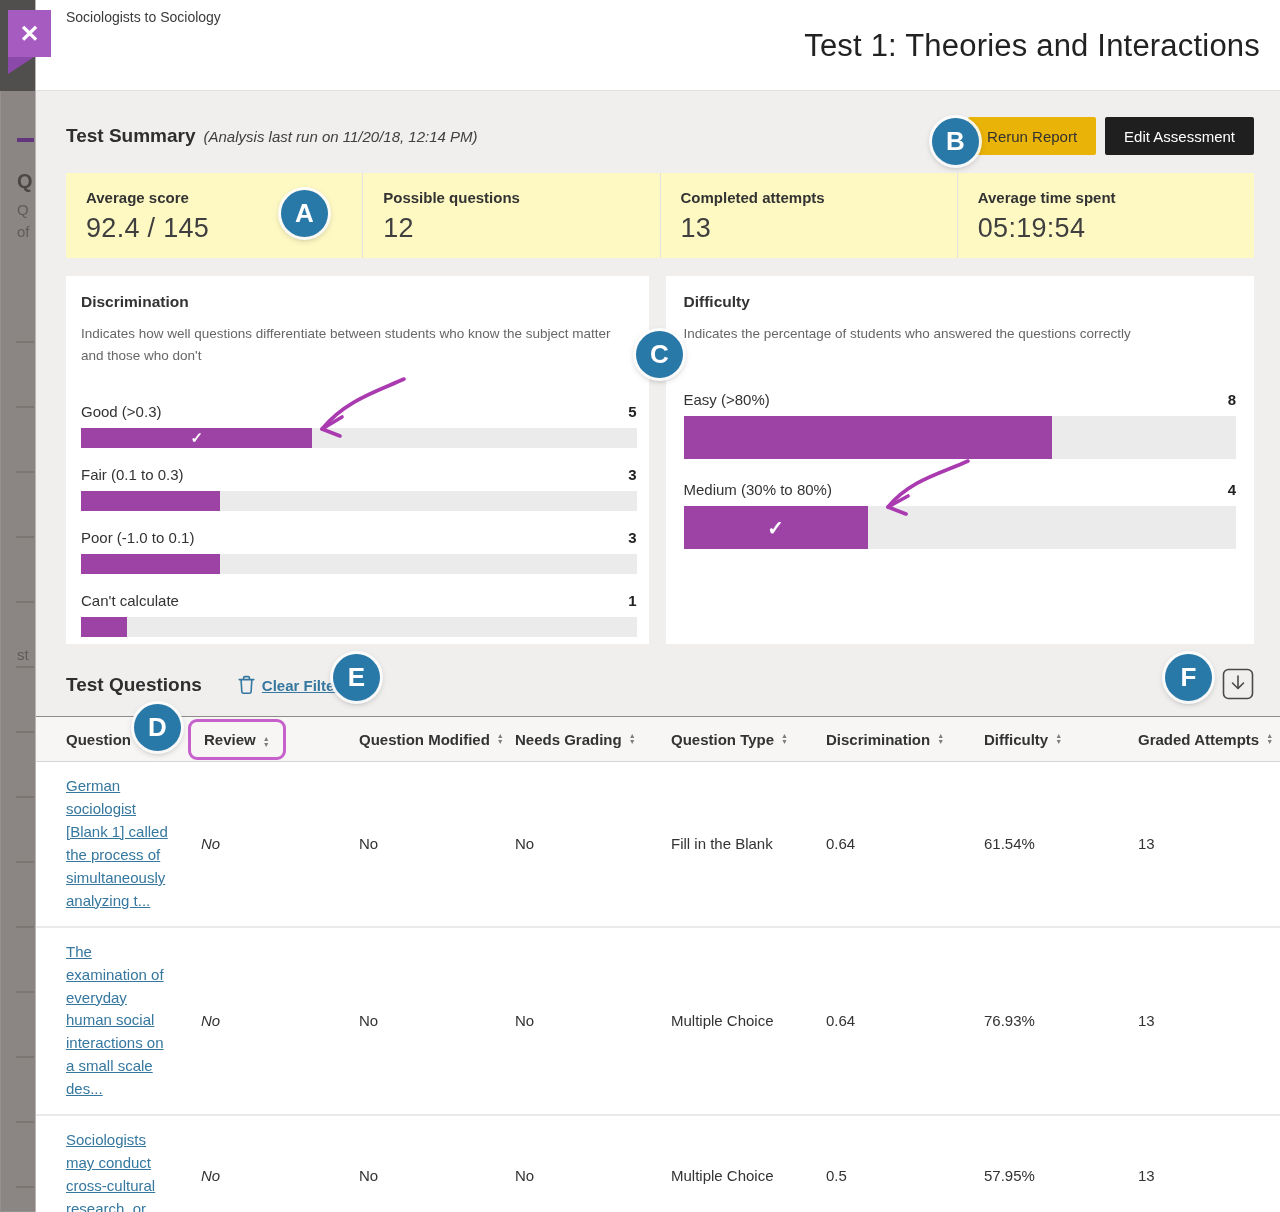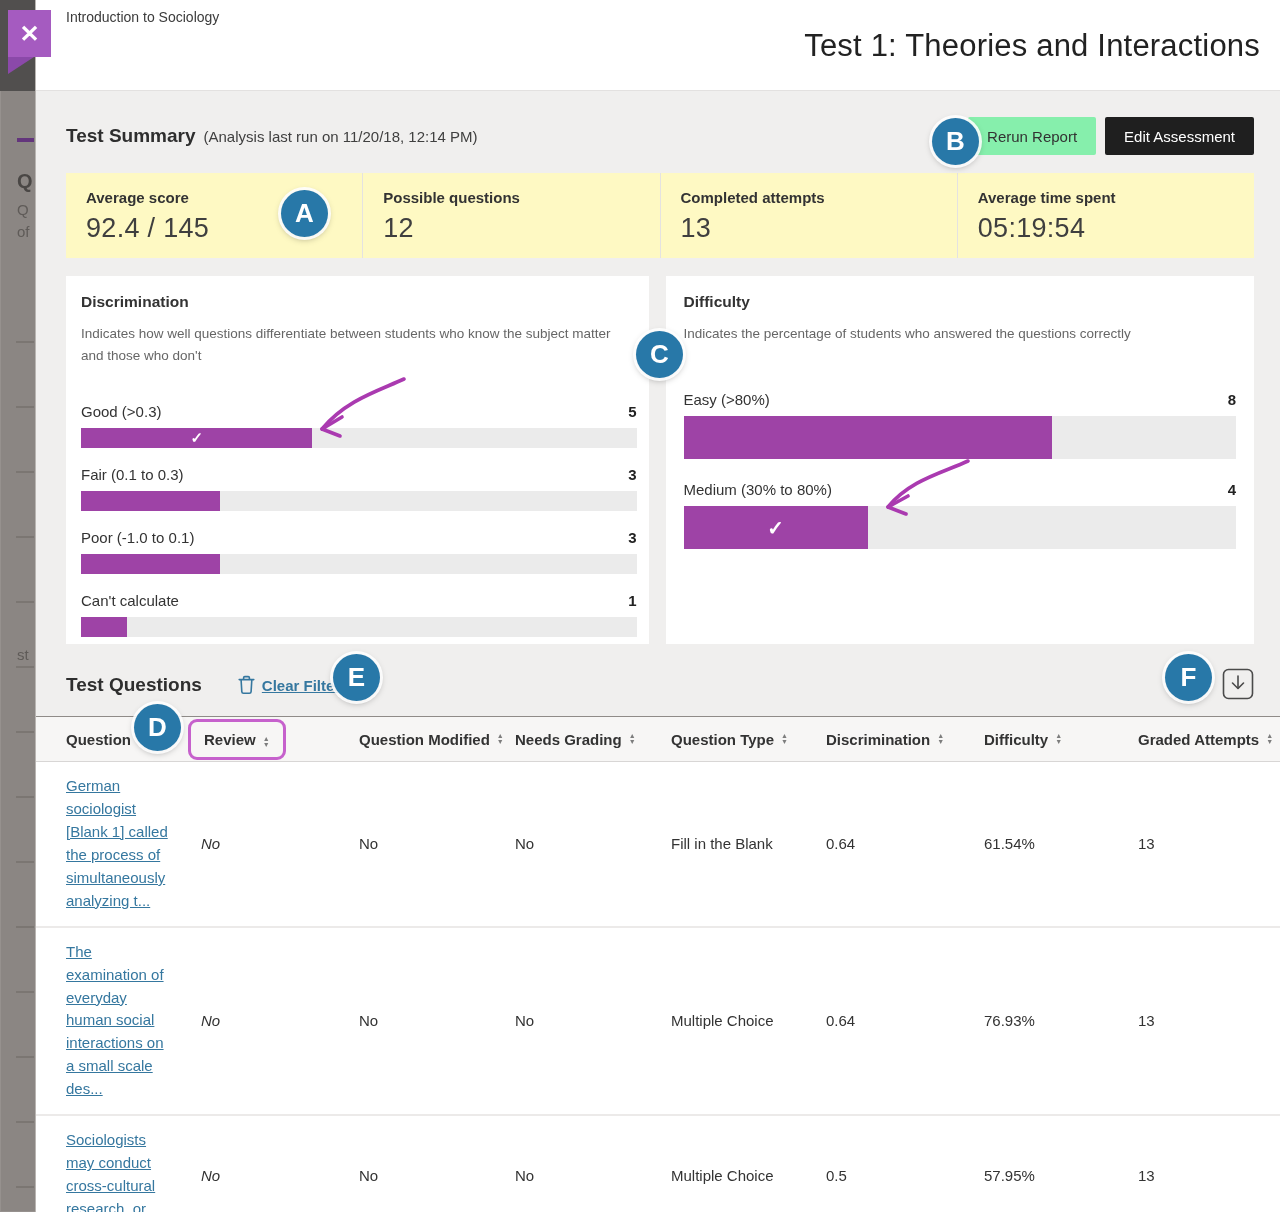--- a/index.html
+++ b/index.html
@@ -29,24 +29,24 @@
     background:#f0efee; border-left:1px solid #b9b5b2; }
   .panel-header { height:91px; background:#ffffff; border-bottom:1px solid #e3e1e0; padding:9px 20px 0 30px; }
   .eyebrow { font-size:14px; color:#3b3b3b; }
   .page-title { font-family:Liberation Sans, sans-serif; font-weight:400; font-size:31px; color:#222; margin-top:3px; letter-spacing:0.2px;text-align:right; }
 
   .panel-body { padding:0 26px 0 30px; }
 
   
   .summary-bar { margin-top:24px; height:42px; display:flex; align-items:center; }
   .h2 { font-size:19px; font-weight:700; color:#2e2e2e; }
-  .analysis-note { font-size:15px; color:#404040; margin-left:8px; }
+  .analysis-note { font-size:15px; color:#404040; margin-left:8px;font-style:italic; }
   .summary-actions { margin-left:auto; display:flex; gap:9px; }
   .btn { font-family:"Liberation Sans",sans-serif; font-size:15px; height:38px; padding:0 19px; border:none; border-radius:2px; cursor:pointer; }
-  .btn-grey { background:#86efac; color:#323232; }
+  .btn-grey { background:#eab308; color:#323232; }
   .btn-dark { background:#1f1f1f; color:#ffffff; }
 
   
   .stats-row { margin-top:16px; display:flex; background:#fef9c3; }
   .stat-cell { flex:1; padding:16px 20px 14px; border-left:1px solid #e4e2e1; }
   .stat-cell:first-child { border-left:none; }
   .stat-label { font-size:15px; font-weight:700; color:#333; }
   .stat-value { font-size:27px; font-weight:400; color:#3f3f3f; margin-top:7px; letter-spacing:0.3px; }
 
   
@@ -121,21 +121,21 @@
   <div class="backdrop-tabline"></div>
   <div class="bd-frag bd-q-head">Q</div>
   <div class="bd-frag bd-q-sub">Q</div>
   <div class="bd-frag bd-of">of</div>
   <div class="bd-frag bd-st">st</div>
   <div class="backdrop-lines"></div>
 </div>
 
 <div class="panel">
   <div class="panel-header">
-    <div class="eyebrow">Introduction to Sociology</div>
+    <div class="eyebrow">Sociologists to Sociology</div>
     <div class="page-title">Test 1: Theories and Interactions</div>
   </div>
 
   <div class="panel-body">
 
     <div class="summary-bar">
       <span class="h2">Test Summary</span>
       <span class="analysis-note">(Analysis last run on 11/20/18, 12:14 PM)</span>
       <span class="summary-actions">
         <button class="btn btn-grey">Rerun Report</button>

